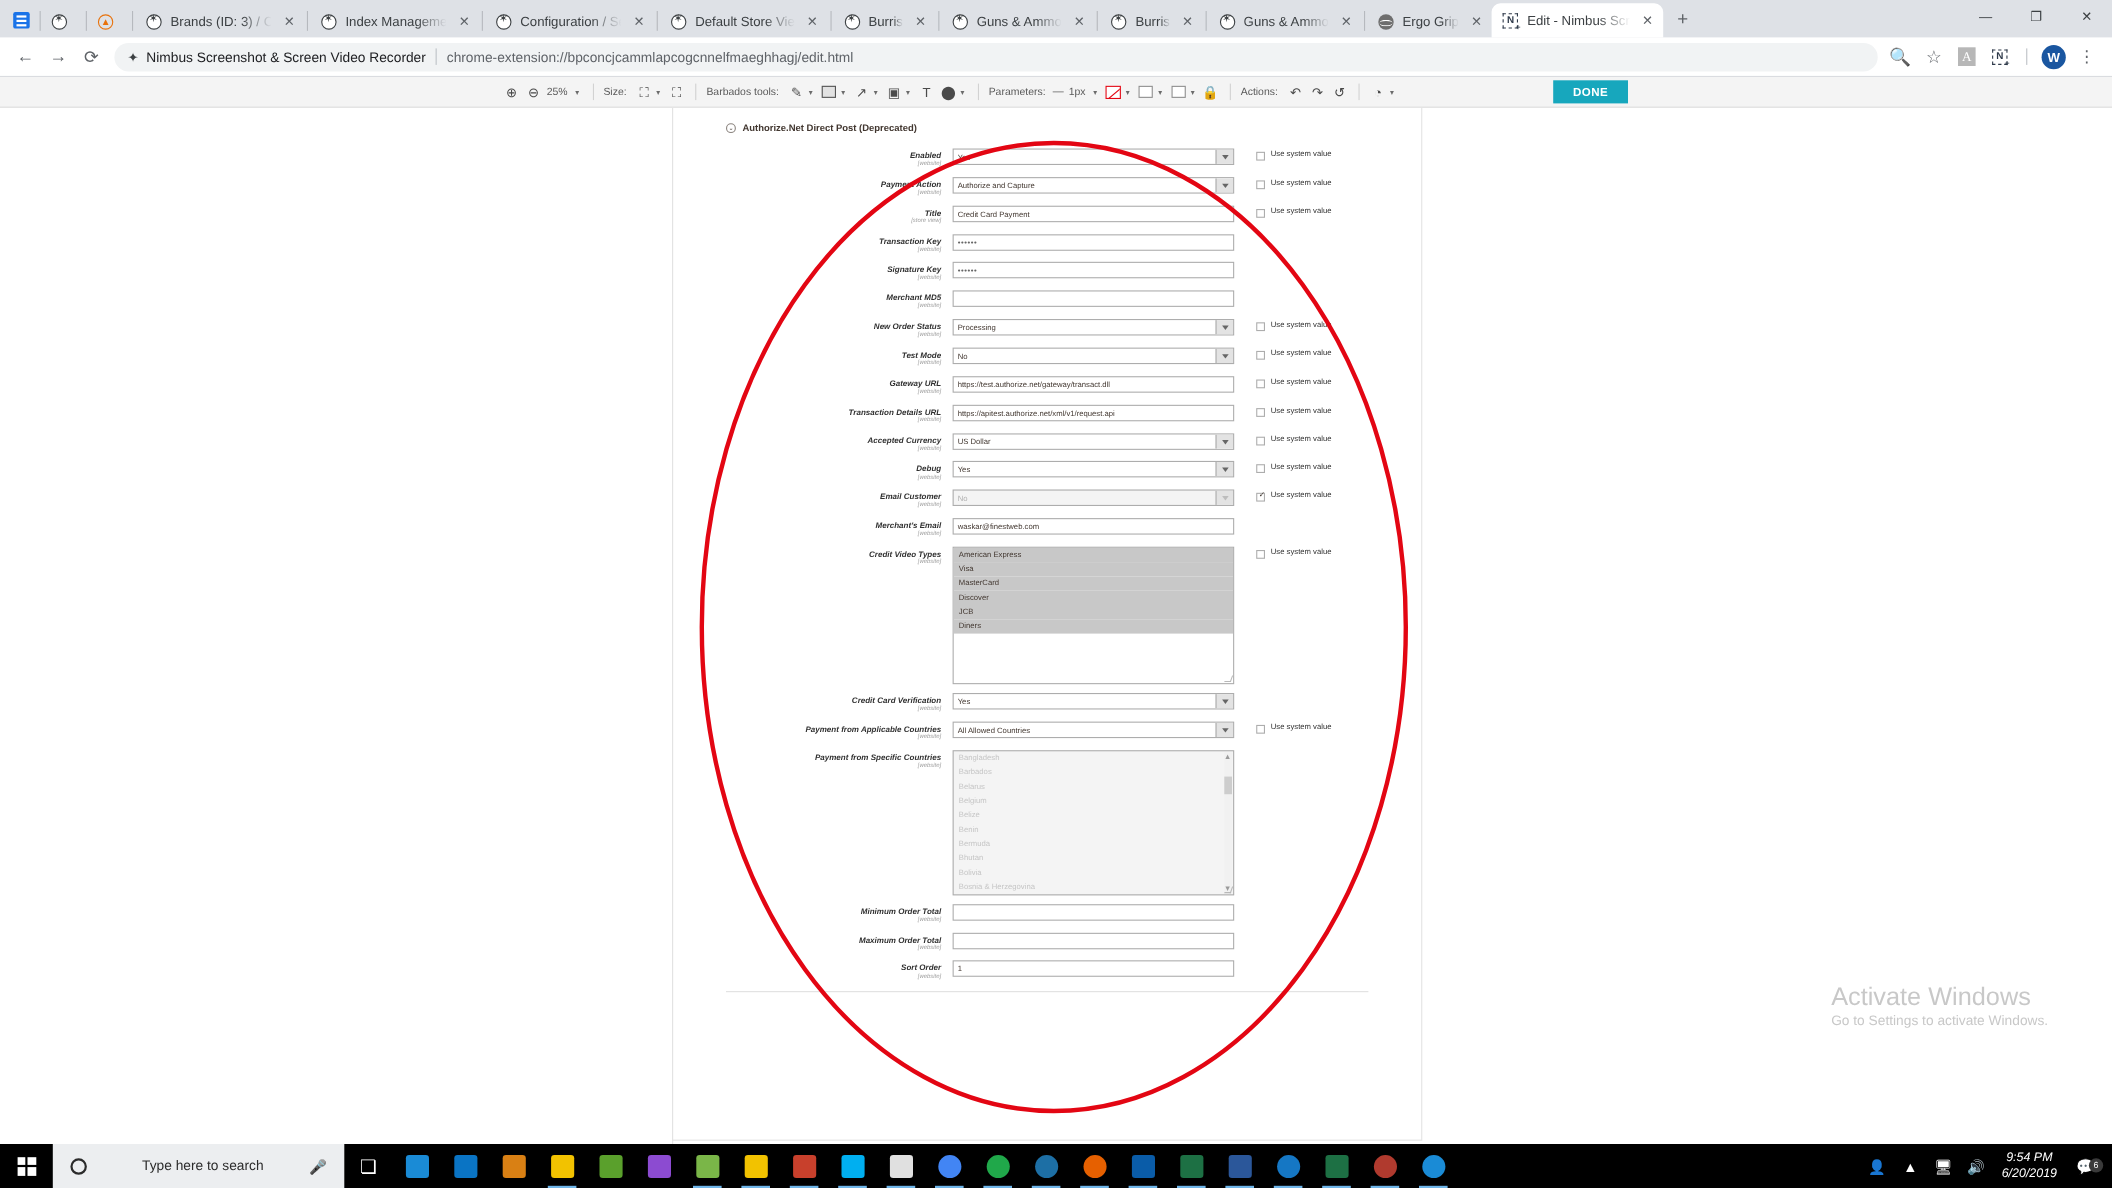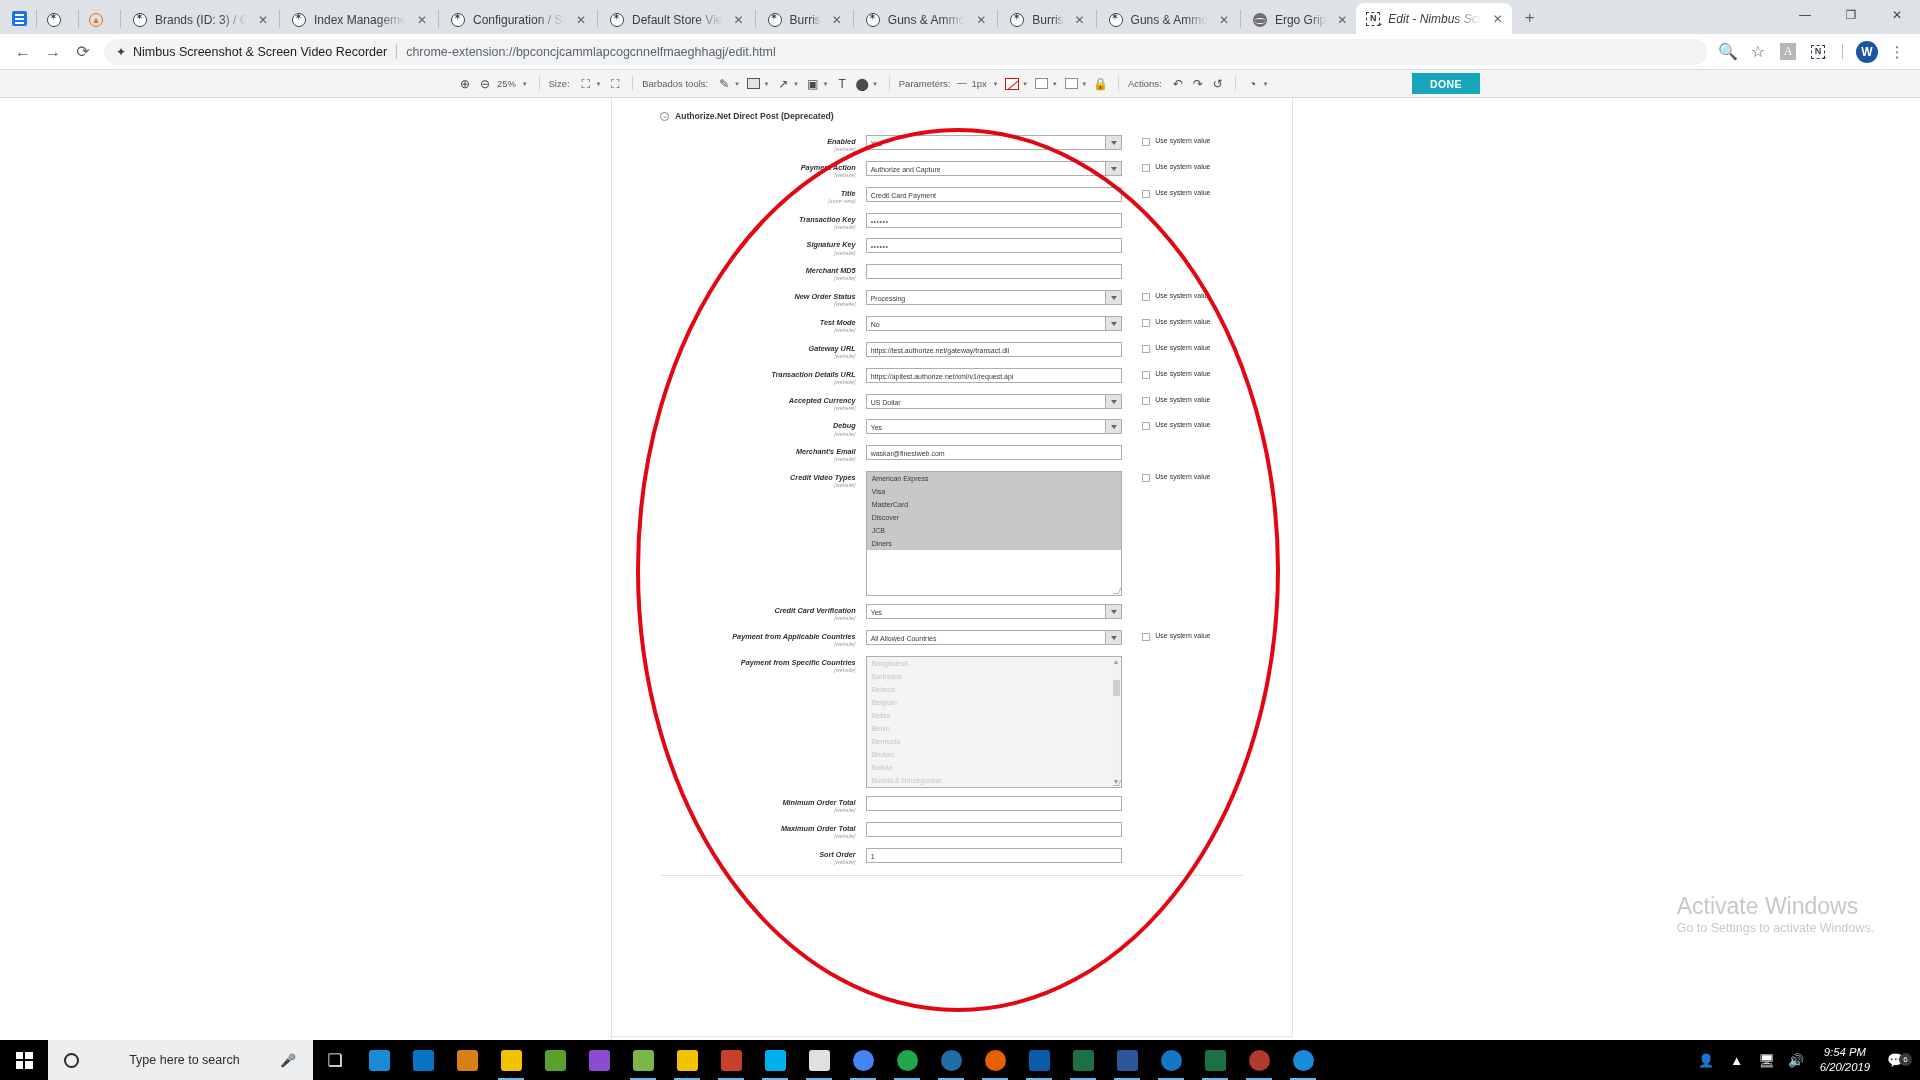--- a/index.html
+++ b/index.html
@@ -50,21 +50,21 @@
   .tab-ico {
     width: 16px; height: 16px; flex: 0 0 auto; margin-right: 7px;
     display: flex; align-items: center; justify-content: center;
   }
   .tab-label {
     max-width: 92px; overflow: hidden; text-overflow: clip;
     -webkit-mask-image: linear-gradient(90deg, #000 70%, transparent 100%);
             mask-image: linear-gradient(90deg, #000 70%, transparent 100%);
     font-size: 12px; color: #3c4043;
   }
-  .tab.active .tab-label { max-width: 96px; font-style: italic; }
+  .tab.active .tab-label { max-width: 96px; }
   .tab-close {
     width: 16px; height: 16px; margin-left: 8px; flex: 0 0 auto;
     color: #5f6368; font-size: 12px; line-height: 16px; text-align: center;
   }
   .tab-newbtn {
     width: 28px; height: 28px; margin-bottom: 2px; margin-left: 4px;
     display: flex; align-items: center; justify-content: center;
     font-size: 17px; color: #5f6368; flex: 0 0 auto;
   }
   .win-ctrls { margin-left: auto; display: flex; height: 34px; align-items: flex-start; }
@@ -280,21 +280,21 @@
   .mg-hr { border-top: 1px solid #e0e0e0; margin: 10px 48px 0 48px; }
 
   
   .annot-ellipse {
     position: absolute; left: 0; top: 0;
     pointer-events: none;
   }
 
   
   .watermark {
-    position: absolute; right: 46px; bottom: 105px;
+    position: absolute; right: 58px; bottom: 105px;
     color: #c8c8c8; text-align: left; margin-top: 14px;
   }
   .wm-t1 { font-size: 23px; line-height: 1.25; }
   .wm-t2 { font-size: 12.5px; }
 
   
   .taskbar {
     position: absolute; left: 0; bottom: 0; width: 1920px; height: 40px;
     background: #000000; display: flex; align-items: center;
   }
@@ -715,20 +715,35 @@
             <div class="mg-select">
               <span>Yes</span><span class="sel-caret"></span>
             </div>
           </div>
           <div class="mg-sys">
             <span class="mg-check"></span>
             <span class="mg-sys-lab">Use system value</span>
           </div>
         </div>
 
+        <div class="mg-row">
+          <div class="mg-label">
+            <span>Email Customer</span>
+            <span class="mg-scope">[website]</span>
+          </div>
+          <div class="mg-field">
+            <div class="mg-select disabled">
+              <span>No</span><span class="sel-caret"></span>
+            </div>
+          </div>
+          <div class="mg-sys">
+            <span class="mg-check checked"></span>
+            <span class="mg-sys-lab">Use system value</span>
+          </div>
+        </div>
 
         <div class="mg-row">
           <div class="mg-label">
             <span>Merchant's Email</span>
             <span class="mg-scope">[website]</span>
           </div>
           <div class="mg-field">
             <div class="mg-input">waskar@finestweb.com</div>
           </div>
           <div class="mg-sys"></div>

